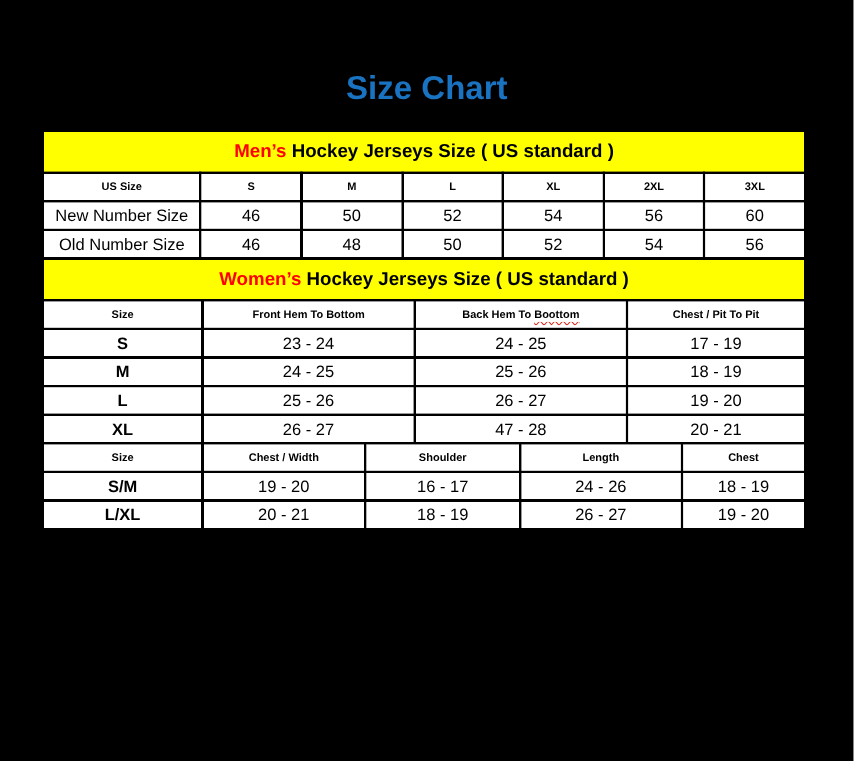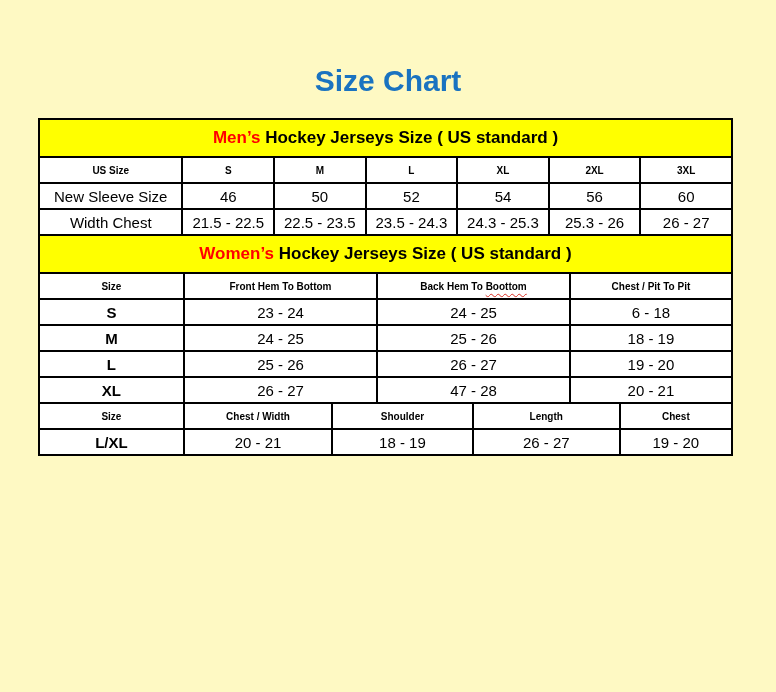--- a/index.html
+++ b/index.html
@@ -5,21 +5,21 @@
   html, body {
     margin: 0;
     padding: 0;
     background: #ffffff;
     font-family: "Liberation Sans", sans-serif;
   }
   .page {
     position: relative;
     width: 776px;
     height: 692px;
-    background: #fef9c3;
+    background: #000000;
     overflow: hidden;
   }
   .page-title {
     margin: 64px 0 0 0;
     text-align: center;
     font-size: 30px;
     line-height: 1.1;
     font-weight: bold;
     color: var(--title-blue, #1A73C0);
   }
@@ -114,36 +114,36 @@
           <th class="colhead">S</th>
           <th class="colhead">M</th>
           <th class="colhead">L</th>
           <th class="colhead">XL</th>
           <th class="colhead">2XL</th>
           <th class="colhead">3XL</th>
         </tr>
       </thead>
       <tbody>
           <tr>
-            <td>New Sleeve Size</td>
+            <td>New Number Size</td>
             <td>46</td>
             <td>50</td>
             <td>52</td>
             <td>54</td>
             <td>56</td>
             <td>60</td>
           </tr>
           <tr>
-            <td>Width Chest</td>
-            <td>21.5 - 22.5</td>
-            <td>22.5 - 23.5</td>
-            <td>23.5 - 24.3</td>
-            <td>24.3 - 25.3</td>
-            <td>25.3 - 26</td>
-            <td>26 - 27</td>
+            <td>Old Number Size</td>
+            <td>46</td>
+            <td>48</td>
+            <td>50</td>
+            <td>52</td>
+            <td>54</td>
+            <td>56</td>
           </tr>
         </tbody>
     </table>
 
     <table class="size-table women">
       <colgroup>
         <col class="w0">
           <col class="w1">
           <col class="w2">
           <col class="w3">
@@ -163,21 +163,21 @@
             <span class="squiggle">Boottom</span>
           </th>
           <th class="colhead">Chest / Pit To Pit</th>
         </tr>
       </thead>
       <tbody>
           <tr>
             <td>S</td>
             <td>23 - 24</td>
             <td>24 - 25</td>
-            <td>6 - 18</td>
+            <td>17 - 19</td>
           </tr>
           <tr>
             <td>M</td>
             <td>24 - 25</td>
             <td>25 - 26</td>
             <td>18 - 19</td>
           </tr>
           <tr>
             <td>L</td>
             <td>25 - 26</td>
@@ -205,20 +205,27 @@
         <tr>
           <th class="colhead">Size</th>
           <th class="colhead">Chest / Width</th>
           <th class="colhead">Shoulder</th>
           <th class="colhead">Length</th>
           <th class="colhead">Chest</th>
         </tr>
       </thead>
       <tbody>
           <tr>
+            <td>S/M</td>
+            <td>19 - 20</td>
+            <td>16 - 17</td>
+            <td>24 - 26</td>
+            <td>18 - 19</td>
+          </tr>
+          <tr>
             <td>L/XL</td>
             <td>20 - 21</td>
             <td>18 - 19</td>
             <td>26 - 27</td>
             <td>19 - 20</td>
           </tr>
         </tbody>
     </table>
 
   </div>

